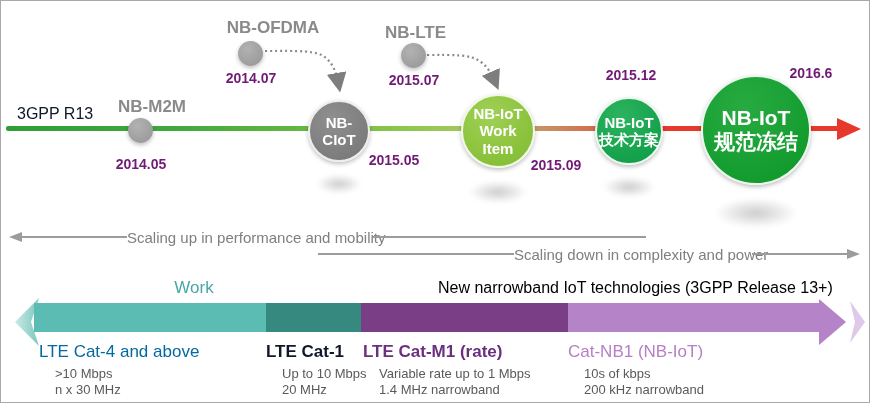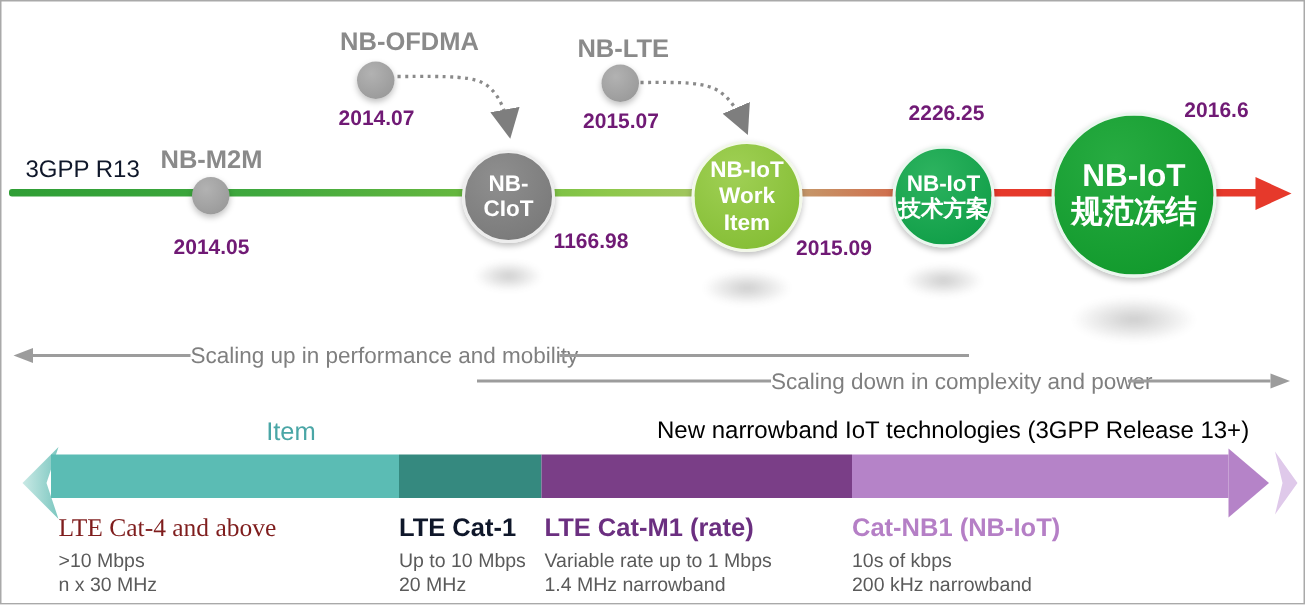--- a/index.html
+++ b/index.html
@@ -40,21 +40,21 @@
   .band-label-today{font-size:17px;color:#4aa6a6;text-align:center;white-space:nowrap;}
   .band-label-new{font-size:16px;color:#000000;white-space:nowrap;}
   .band-bar{left:33px;top:302px;height:29px;display:flex;z-index:1;}
   .seg{height:29px;}
   .band-arrow-solid{
     left:818px;top:298px;width:0;height:0;
     border-left:27px solid #b583c8;border-top:23px solid transparent;border-bottom:23px solid transparent;
   }
   .cat{top:341px;white-space:nowrap;}
   .cat .name{font-size:17px;line-height:20px;margin-bottom:4px;}
-  .cat .det{font-size:13px;line-height:16px;color:#5a5a5a;}
+  .cat .det{font-size:13px;line-height:16px;color:#5a5a5a;margin-left:16px;}
 </style>
 </head>
 <body>
 
 <div id="stage">
 
   <div class="abs era" style="left:16px;top:104px;">3GPP R13</div>
 
   <div class="abs tl-bar"></div>
   <div class="abs red-arrow-head"></div>
@@ -67,46 +67,46 @@
   <svg class="abs" style="left:0;top:0;width:870px;height:210px;z-index:2;pointer-events:none;" viewBox="0 0 870 210">
     <defs>
       <marker id="ah" markerWidth="9" markerHeight="9" refX="6" refY="4.5" orient="auto">
         <path d="M0,0 L9,4.5 L0,9 z" fill="#7e7e7e"></path>
       </marker>
     </defs>
     <path d="M264,50 C298,50 316,49 325,57 C333,64 336,74 338,85" fill="none" stroke="#8a8a8a" stroke-width="2.2" stroke-dasharray="2 3" marker-end="url(#ah)"></path>
     <path d="M426,54 C452,54 470,53 480,61 C488,67 492,76 495,83" fill="none" stroke="#8a8a8a" stroke-width="2.2" stroke-dasharray="2 3" marker-end="url(#ah)"></path>
   </svg>
 
-  <div class="abs glabel" style="left:95px;top:96px;width:90px;">NB-M2M</div>
+  <div class="abs glabel" style="left:95px;top:96px;width:90px;text-align:right;">NB-M2M</div>
   <div class="abs circle small-gray" style="left:127px;top:117px;"></div>
   <div class="abs date" style="left:95px;top:155px;width:90px;">2014.05</div>
 
   <div class="abs glabel" style="left:217px;top:17px;width:110px;">NB-OFDMA</div>
   <div class="abs circle small-gray" style="left:237px;top:40px;"></div>
   <div class="abs date" style="left:205px;top:69px;width:90px;">2014.07</div>
 
   <div class="abs glabel" style="left:382px;top:22px;width:65px;">NB-LTE</div>
   <div class="abs circle small-gray" style="left:400px;top:42px;"></div>
   <div class="abs date" style="left:368px;top:71px;width:90px;">2015.07</div>
 
   <div class="abs circle" style="left:307px;top:99px;width:62px;height:62px;font-size:15px;border:2px solid #ededed;
        background:radial-gradient(circle at 38% 30%,#8f8f8f,#757575);">
     <span>NB-CIoT</span>
   </div>
-  <div class="abs date" style="left:348px;top:151px;width:90px;">1166.98</div>
+  <div class="abs date" style="left:348px;top:151px;width:90px;">2015.05</div>
 
   <div class="abs circle" style="left:460px;top:93px;width:74px;height:74px;font-size:15px;border:2px solid #f2f8e8;
        background:radial-gradient(circle at 38% 28%,#a0d055,#7fba2e);">
     <span>NB-IoT</span>
     <span>Work Item</span>
   </div>
   <div class="abs date" style="left:510px;top:156px;width:90px;">2015.09</div>
 
-  <div class="abs date" style="left:585px;top:66px;width:90px;">2226.25</div>
+  <div class="abs date" style="left:585px;top:66px;width:90px;">2015.12</div>
   <div class="abs circle" style="left:594px;top:96px;width:68px;height:68px;font-size:15px;border:2px solid #eaf6ee;
        background:radial-gradient(circle at 38% 28%,#2db35f,#0a9a43);">
     <span>NB-IoT</span>
     <span>技术方案</span>
   </div>
 
   <div class="abs date" style="left:770px;top:64px;width:80px;">2016.6</div>
   <div class="abs circle" style="left:700px;top:74px;width:110px;height:110px;font-size:21px;border:2px solid #eaf6ee;
        background:radial-gradient(circle at 38% 28%,#27ab41,#0d9628);">
     <span>NB-IoT</span>
@@ -116,21 +116,21 @@
   <div class="abs tri-left" style="left:8px;top:231px;"></div>
   <div class="abs sc-line" style="left:20px;top:235px;width:106px;"></div>
   <div class="abs sc-text" style="left:126px;top:228px;width:246px;">Scaling up in performance and mobility</div>
   <div class="abs sc-line" style="left:372px;top:235px;width:273px;"></div>
 
   <div class="abs sc-line" style="left:317px;top:252px;width:196px;"></div>
   <div class="abs sc-text" style="left:513px;top:245px;width:238px;">Scaling down in complexity and power</div>
   <div class="abs sc-line" style="left:751px;top:252px;width:95px;"></div>
   <div class="abs tri-right" style="left:846px;top:248px;"></div>
 
-  <div class="abs band-label-today" style="left:103px;top:277px;width:180px;">Item</div>
+  <div class="abs band-label-today" style="left:103px;top:277px;width:180px;">Work</div>
   <div class="abs band-label-new" style="left:437px;top:278px;">New narrowband IoT technologies (3GPP Release 13+)</div>
 
   <svg class="abs" style="left:10px;top:295px;width:30px;height:52px;" viewBox="0 0 30 52">
     <defs>
       <linearGradient id="tealgrad" x1="0" y1="0" x2="1" y2="0">
         <stop offset="0" stop-color="#c9e9e5"></stop>
           <stop offset="1" stop-color="#7cc7c0"></stop>
       </linearGradient>
     </defs>
     <polygon points="28,2 4,26 28,50 20,26" fill="url(#tealgrad)"></polygon>
@@ -141,33 +141,33 @@
     <div class="seg" style="width:95px;background:#35897f;"></div>
     <div class="seg" style="width:207px;background:#7a3e87;"></div>
     <div class="seg" style="width:251px;background:#b583c8;"></div>
   </div>
   <div class="abs band-arrow-solid"></div>
   <svg class="abs" style="left:848px;top:299px;width:18px;height:44px;" viewBox="0 0 18 44">
     <polygon points="1,1 16,22 1,43 6,22" fill="#dfc9ea"></polygon>
   </svg>
 
   <div class="abs cat" style="left:38px;">
-    <div class="name" style="color:#7f1d1d;font-family:Liberation Serif, serif;">LTE Cat-4 and above</div>
+    <div class="name" style="color:#0369a1;">LTE Cat-4 and above</div>
     <div class="det">&gt;10 Mbps</div>
     <div class="det">n x 30 MHz</div>
   </div>
   <div class="abs cat" style="left:265px;">
     <div class="name" style="color:#0f172a;font-weight:bold;">LTE Cat-1</div>
     <div class="det">Up to 10 Mbps</div>
     <div class="det">20 MHz</div>
   </div>
   <div class="abs cat" style="left:362px;">
     <div class="name" style="color:#6b2f80;font-weight:600;">LTE Cat-M1 (rate)</div>
     <div class="det">Variable rate up to 1 Mbps</div>
     <div class="det">1.4 MHz narrowband</div>
   </div>
   <div class="abs cat" style="left:567px;">
-    <div class="name" style="color:#b57fc6;font-weight:bold;">Cat-NB1 (NB-IoT)</div>
+    <div class="name" style="color:#b57fc6;">Cat-NB1 (NB-IoT)</div>
     <div class="det">10s of kbps</div>
     <div class="det">200 kHz narrowband</div>
   </div>
 
 </div>
 
 </body></html>

